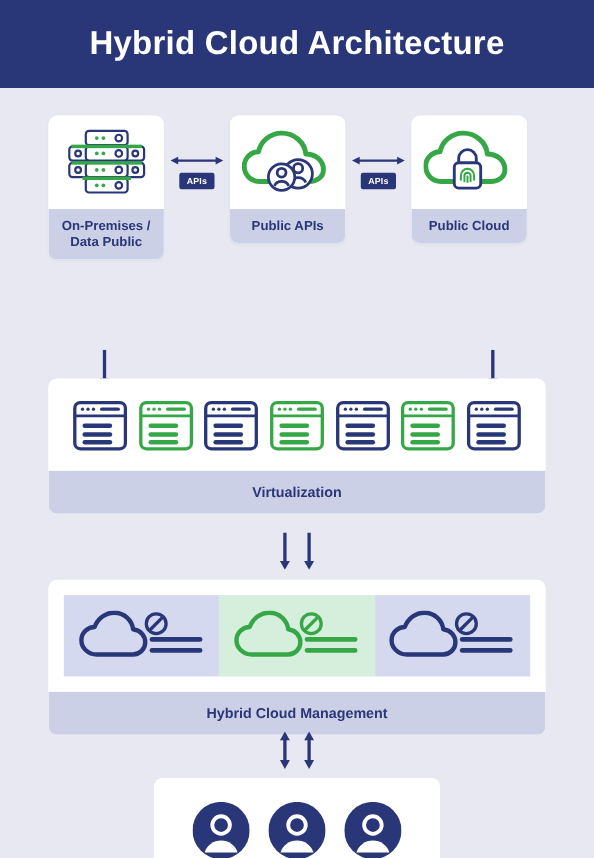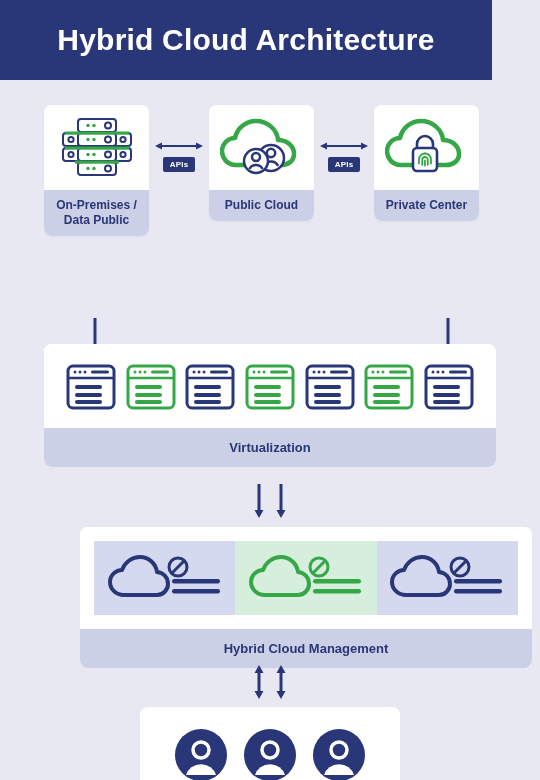--- a/index.html
+++ b/index.html
@@ -6,21 +6,21 @@
   html, body { width: 540px; height: 780px; }
   body {
     background: #e7e8f2;
     font-family: "Liberation Sans", sans-serif;
     position: relative;
     overflow: hidden;
   }
 
   
   .header {
-    width: 492px;
+    width: 540px;
     height: 80px;
     background: #293677;
     display: flex;
     align-items: center;
     justify-content: center;
   }
   .header h1 {
     color: #ffffff;
     font-size: 30px;
     font-weight: bold;
@@ -227,21 +227,21 @@
         <svg width="84" height="62" viewBox="0 0 84 62">
           <path d="M16 48 C7 48 2 41 2 34 C2 27 8 21 15 21 C17 11 26 4 36 4 C47 4 57 12 58 23 C67 23 74 29 74 37 C74 44 68 48 61 48 Z" fill="none" stroke="#35a747" stroke-width="4.5" stroke-linejoin="round" stroke-linecap="round"></path>
           <circle cx="51" cy="41" r="13" fill="#ffffff" stroke="#293677" stroke-width="2.5"></circle>
           <circle cx="51" cy="36" r="4.2" fill="none" stroke="#293677" stroke-width="2.5"></circle>
           <path d="M44 49 a7.5 7 0 0 1 14 0" fill="none" stroke="#293677" stroke-width="2.5"></path>
           <circle cx="36" cy="44" r="12" fill="#ffffff" stroke="#293677" stroke-width="2.5"></circle>
           <circle cx="36" cy="40" r="4" fill="none" stroke="#293677" stroke-width="2.5"></circle>
           <path d="M29.5 52 a7 6.5 0 0 1 13 0" fill="none" stroke="#293677" stroke-width="2.5"></path>
         </svg>
       </div>
-      <div class="card-label">Public Cloud</div>
+      <div class="card-label">Public APIs</div>
     </div>
 
     <div class="api-link">
       <svg class="api-arrow" viewBox="0 0 48 12">
         <line x1="6" y1="6" x2="42" y2="6" stroke="#293677" stroke-width="2"></line>
         <polygon points="0,6 7,2.5 7,9.5" fill="#293677"></polygon>
         <polygon points="48,6 41,2.5 41,9.5" fill="#293677"></polygon>
       </svg>
       <div class="api-badge">APIs</div>
     </div>
@@ -254,21 +254,21 @@
           <rect x="28" y="31" width="24" height="23" rx="4" fill="#ffffff" stroke="#293677" stroke-width="2.6"></rect>
           <g fill="none" stroke="#35a747" stroke-width="1.8" stroke-linecap="round">
             <path d="M40 36.5 a6 6 0 0 1 6 6 v4"></path>
             <path d="M40 36.5 a6 6 0 0 0 -6 6 v4"></path>
             <path d="M40 40 a2.8 2.8 0 0 1 2.8 2.8 v5"></path>
             <path d="M40 40 a2.8 2.8 0 0 0 -2.8 2.8 v5"></path>
             <path d="M40 43.5 v5"></path>
           </g>
         </svg>
       </div>
-      <div class="card-label">Private Center</div>
+      <div class="card-label">Public Cloud</div>
     </div>
 
     <div class="spacer-right"></div>
   </div>
 
   <div class="connector-row" style="top:238px;">
     <div style="width:88px"></div>
     <svg class="vline" viewBox="0 0 14 34">
       <line x1="7" y1="0" x2="7" y2="27" stroke="#293677" stroke-width="3"></line>
       <polygon points="7,34 2.5,26 11.5,26" fill="#293677"></polygon>
@@ -405,21 +405,21 @@
       <line x1="7" y1="0" x2="7" y2="27" stroke="#293677" stroke-width="3"></line>
       <polygon points="7,34 2.5,26 11.5,26" fill="#293677"></polygon>
     </svg>
     <div style="width:8px"></div>
     <svg class="vline" viewBox="0 0 14 34">
       <line x1="7" y1="0" x2="7" y2="27" stroke="#293677" stroke-width="3"></line>
       <polygon points="7,34 2.5,26 11.5,26" fill="#293677"></polygon>
     </svg>
   </div>
 
-  <div class="panel" style="top:447px;margin-left:36px;">
+  <div class="panel" style="top:447px;">
     <div class="mgmt-row">
 
       <div class="mgmt-tile tile-lav">
         <svg width="118" height="46" viewBox="0 0 118 46">
           <path d="M18 40 C10 40 4 34 4 27 C4 20 10 15 16 15 C19 7 26 2 34 2 C43 2 50 9 51 17 C58 18 62 23 62 29 C62 35 57 40 51 40 Z" fill="none" stroke="#293677" stroke-width="4" stroke-linejoin="round"></path>
           <circle cx="72" cy="12" r="9" fill="none" stroke="#293677" stroke-width="3"></circle>
           <line x1="66.5" y1="17.5" x2="77.5" y2="6.5" stroke="#293677" stroke-width="3"></line>
           <rect x="66" y="24" width="48" height="4.5" rx="2.2" fill="#293677"></rect>
           <rect x="66" y="34" width="48" height="4.5" rx="2.2" fill="#293677"></rect>
         </svg>

